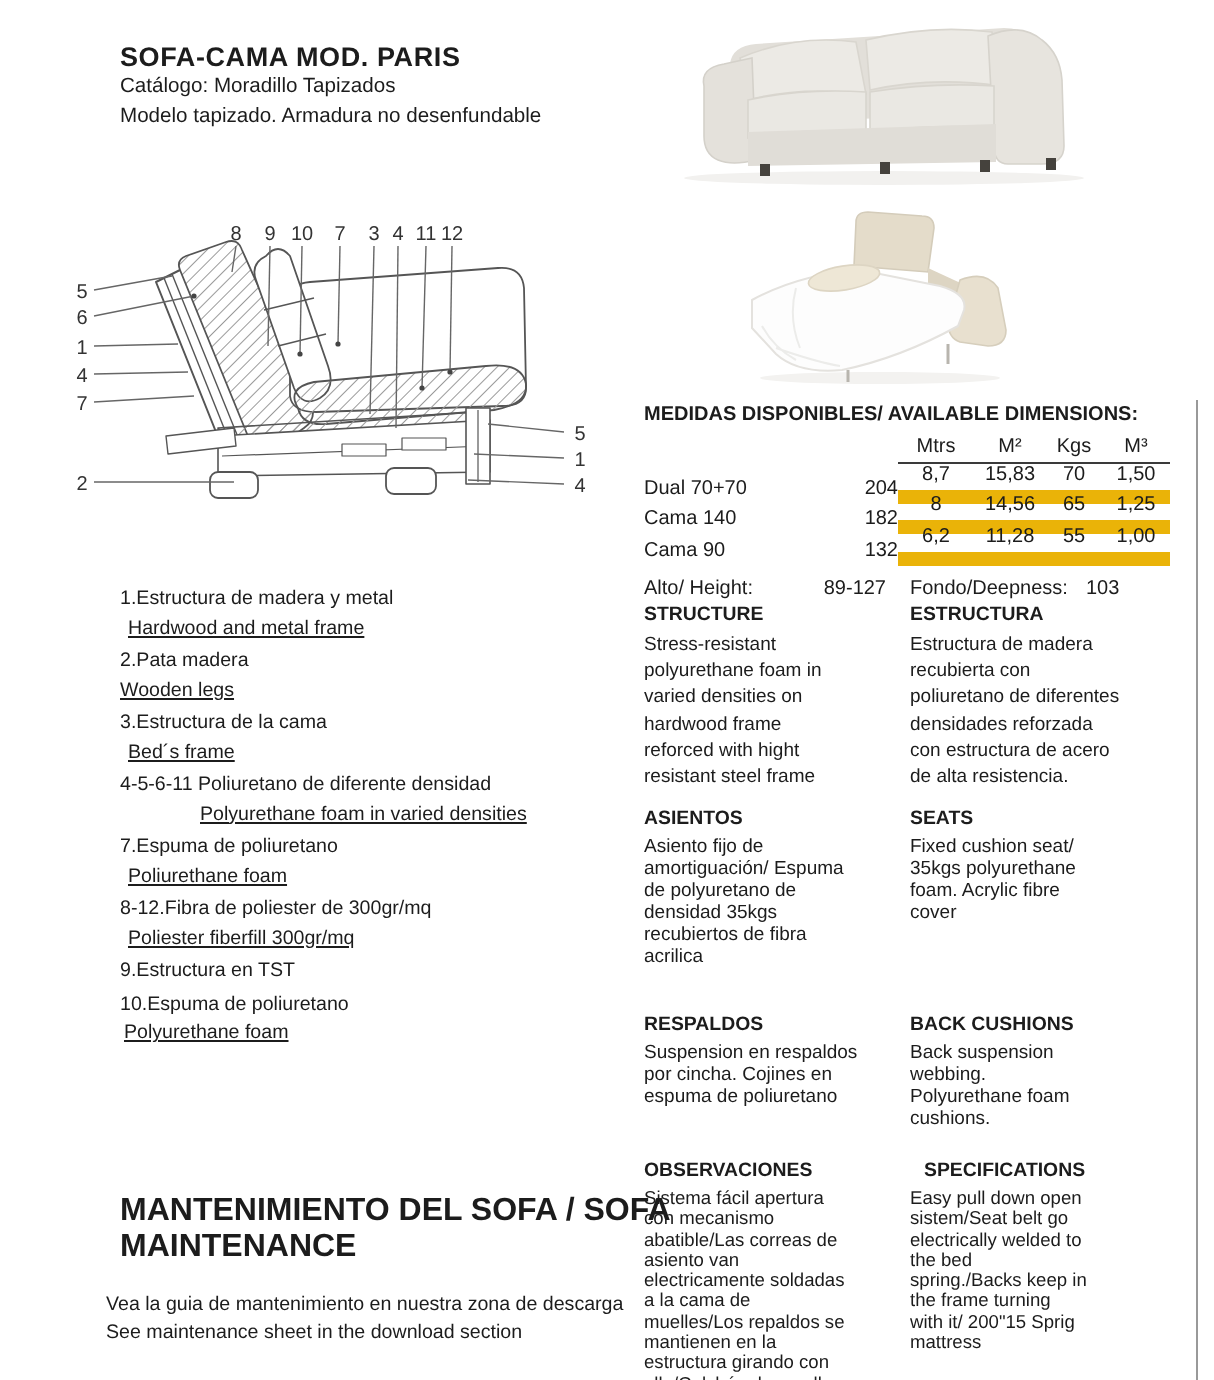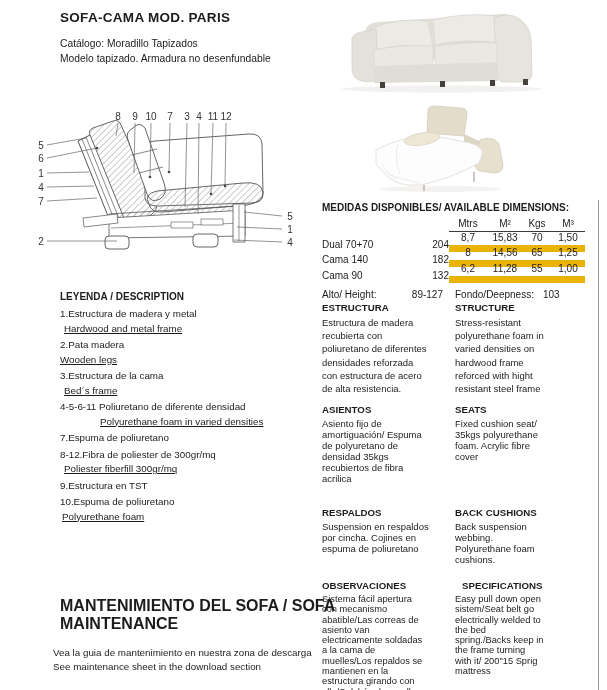--- a/index.html
+++ b/index.html
@@ -1,20 +1,20 @@
 <!DOCTYPE html>
 <html><head>
 <meta charset="utf-8">
 <style>
   html,body{margin:0;padding:0;background:#fff;}
   .page{position:relative;width:607px;height:690px;background:#ffffff;overflow:hidden;
         font-family:"Liberation Sans",sans-serif;color:#1c1c1c;}
   .abs{position:absolute;}
 
-  .title{left:60px;top:10px;font-size:13.5px;font-weight:bold;letter-spacing:.3px;}
+  .title{left:60px;top:21px;font-size:13.5px;font-weight:bold;letter-spacing:.3px;}
   .catalog{left:60px;top:38px;font-size:10.3px;}
   .model{left:60px;top:53px;font-size:10.3px;}
 
   .sofa-photo{left:330px;top:2px;}
   .bed-photo{left:368px;top:104px;}
   .diagram{left:33px;top:106px;}
   .dg-num{font-size:10px;fill:#333;font-family:"Liberation Sans",sans-serif;}
 
   .dims{left:322px;top:202px;width:278px;font-size:10px;}
   .dims-heading{font-weight:bold;font-size:10px;}
@@ -214,71 +214,71 @@
     </div>
     <div class="alto">
       <span class="alto-label">Alto/ Height:</span>
       <span class="alto-value">89-127</span>
       <span class="depth-label">Fondo/Deepness:</span>
       <span class="depth-value">103</span>
     </div>
   </div>
 
   <div class="abs legend">
-    <div class="legend-heading">LEYENDA / DESCRIPTION</div>
     <div class="leg-item">
       <div class="leg-es">1.Estructura de madera y metal</div>
       <div class="leg-en">Hardwood and metal frame</div>
     </div>
     <div class="leg-item">
       <div class="leg-es">2.Pata madera</div>
       <div class="leg-en" style="padding-left:0;">Wooden legs</div>
     </div>
     <div class="leg-item">
       <div class="leg-es">3.Estructura de la cama</div>
       <div class="leg-en">Bed´s frame</div>
     </div>
     <div class="leg-item indent-en">
       <div class="leg-es">4-5-6-11 Poliuretano de diferente densidad</div>
       <div class="leg-en">Polyurethane foam in varied densities</div>
     </div>
     <div class="leg-item">
       <div class="leg-es">7.Espuma de poliuretano</div>
+      <div class="leg-en">Poliurethane foam</div>
     </div>
     <div class="leg-item">
       <div class="leg-es">8-12.Fibra de poliester de 300gr/mq</div>
       <div class="leg-en">Poliester fiberfill 300gr/mq</div>
     </div>
     <div class="leg-item">
       <div class="leg-es">9.Estructura en TST</div>
     </div>
     <div class="leg-item">
       <div class="leg-es">10.Espuma de poliuretano</div>
       <div class="leg-en" style="padding-left:2px;">Polyurethane foam</div>
     </div>
   </div>
 
   <div class="abs sec sec-structure">
+    <div>
+      <div class="sec-title">STRUCTURE</div>
+      <div class="sec-body">Stress-resistant
+polyurethane foam in
+varied densities on
+hardwood frame
+reforced with hight
+resistant steel frame</div>
+    </div>
     <div>
       <div class="sec-title">ESTRUCTURA</div>
       <div class="sec-body">Estructura de madera
 recubierta con
 poliuretano de diferentes
 densidades reforzada
 con estructura de acero
 de alta resistencia.</div>
-    </div>
-    <div>
-      <div class="sec-title">STRUCTURE</div>
-      <div class="sec-body">Stress-resistant
-polyurethane foam in
-varied densities on
-hardwood frame
-reforced with hight
-resistant steel frame</div>
     </div>
   </div>
 
   <div class="abs sec sec-seats">
     <div>
       <div class="sec-title">ASIENTOS</div>
       <div class="sec-body">Asiento fijo de
 amortiguación/ Espuma
 de polyuretano de
 densidad 35kgs

